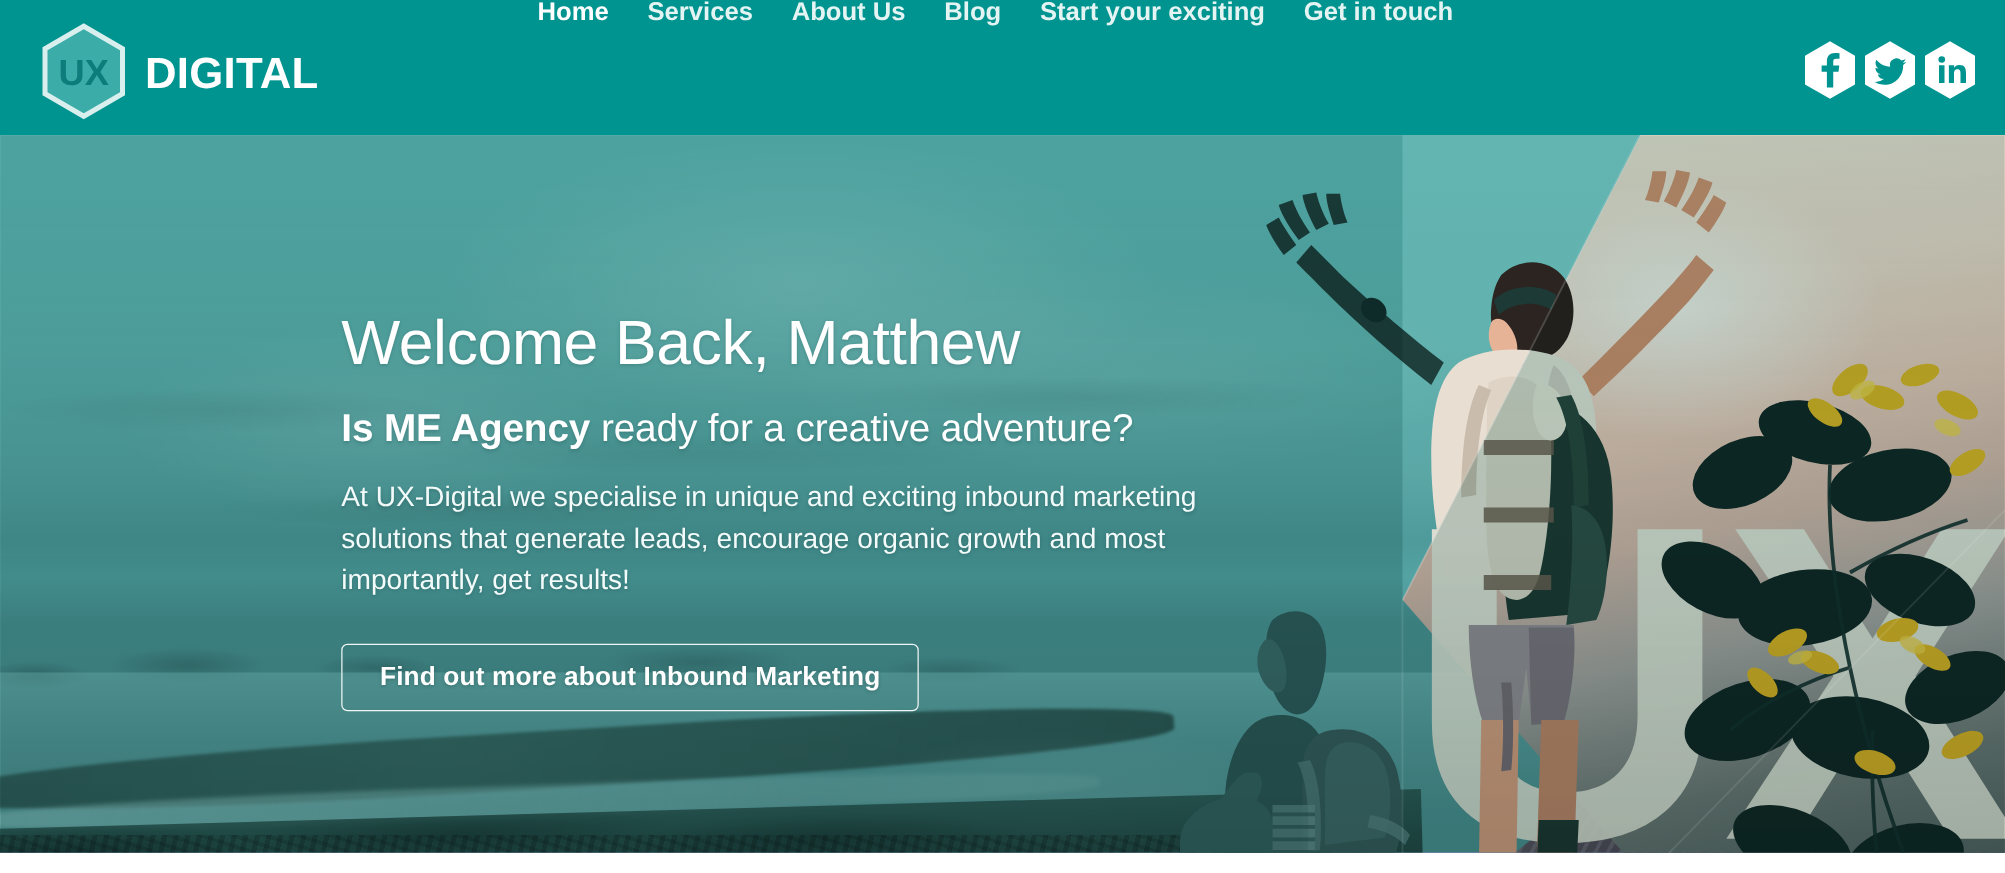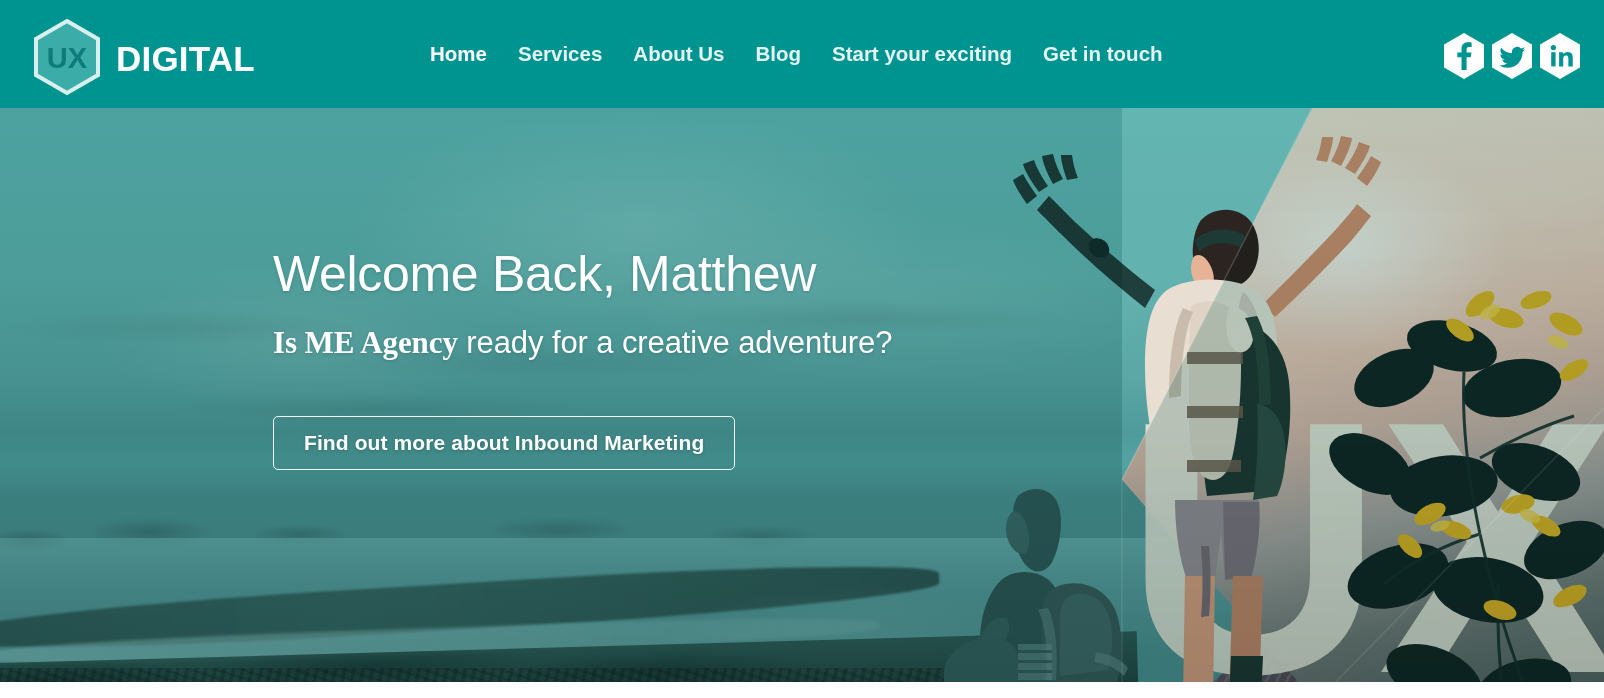--- a/index.html
+++ b/index.html
@@ -38,21 +38,21 @@
     letter-spacing:0.2px;
     line-height:1;
     margin-left:2px;
     margin-top:2px;
     white-space:nowrap;
   }
 
   
   .nav {
     position:absolute; left:430px; top:0; height:108px;
-    display:flex; align-items:center; gap:0;
+    display:flex; gap:0;
   }
   .nav-item {
     color:#e4f4f3;
     font-size:20.5px;
     font-weight:700;
     line-height:1;
     padding:0 0;
     margin-right:31px;
     white-space:nowrap;
     cursor:pointer;
@@ -240,21 +240,21 @@
   }
   .hero-sub {
     color:#ffffff;
     font-size:31px;
     font-weight:300;
     line-height:1.15;
     letter-spacing:-0.1px;
     margin-bottom:22px;
     text-shadow:0 1px 3px rgba(20,60,58,.25);
   }
-  .hero-sub b { font-weight:bold;font-family:Liberation Serif, serif; }
+  .hero-sub b { font-weight:bold; }
   .hero-body {
     color:#f2fbfa;
     font-size:22.5px;
     font-weight:300;
     line-height:1.46;
     letter-spacing:0px;
     width:740px;
     text-shadow:0 1px 3px rgba(20,60,58,.30);
   }
   .cta {
@@ -483,18 +483,19 @@
         <path d="M1122 372 L1122 590" stroke="rgba(255,255,255,.10)" stroke-width="1.5" fill="none"></path>
         <path d="M1320 590 L1604 300" stroke="rgba(255,255,255,.10)" stroke-width="1.5" fill="none"></path>
       </svg>
     </div>
 
     <div class="hero-copy">
       <h1 class="hero-title">Welcome Back, Matthew</h1>
 
       <p class="hero-sub"><b>Is ME Agency</b><span> ready for a creative adventure?</span></p>
 
+      <p class="hero-body">At UX-Digital we specialise in unique and exciting inbound marketing solutions that generate leads, encourage organic growth and most importantly, get results!</p>
 
       <button class="cta" type="button">Find out more about Inbound Marketing</button>
     </div>
 
   </div>
 </div>
 
 </body></html>

